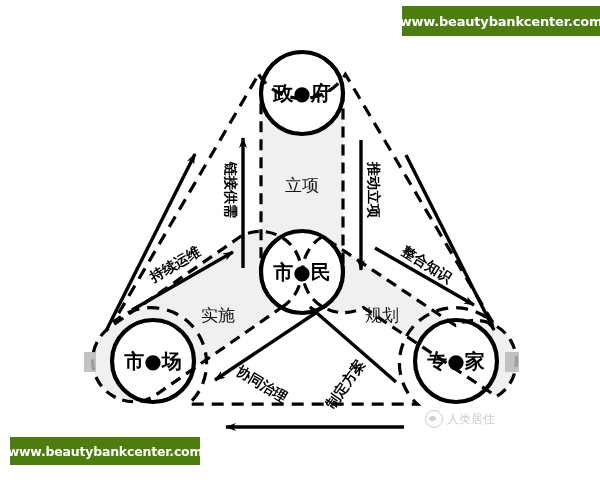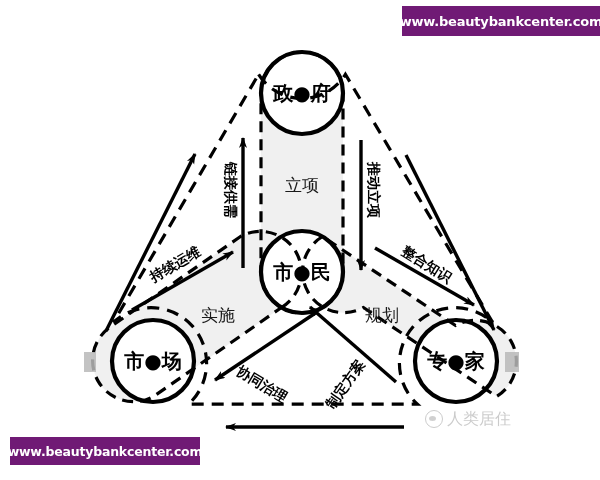--- a/index.html
+++ b/index.html
@@ -21,21 +21,21 @@
     width: 600px;
     height: 480px;
   }
   svg.figure {
     display: block;
     width: 600px;
     height: 480px;
   }
   .wm-box {
     position: absolute;
-    background: #701a75;
+    background: #4d7c0f;
     color: #ffffff;
     font-family: "DejaVu Sans", "Liberation Sans", sans-serif;
     font-weight: bold;
     letter-spacing: -0.2px;
     display: flex;
     align-items: center;
     justify-content: center;
   }
   #wm-top {
     right: 0px;
@@ -91,21 +91,21 @@
   #logo-wm .wc::before {
     content: "";
     position: absolute;
     left: 3px; top: 5px;
     width: 7px; height: 5px;
     border-radius: 50%;
     background: #666;
   }
   #logo-wm .wtext {
     font-family: "DejaVu Sans", "Liberation Sans", sans-serif;
-    font-size: 16px;
+    font-size: 12px;
     color: #555;
     white-space: nowrap;
   }
   .edge-tab {
     position: absolute;
     background: #b8b8b8;
     opacity: 0.85;
   }
 </style>
 </head>

